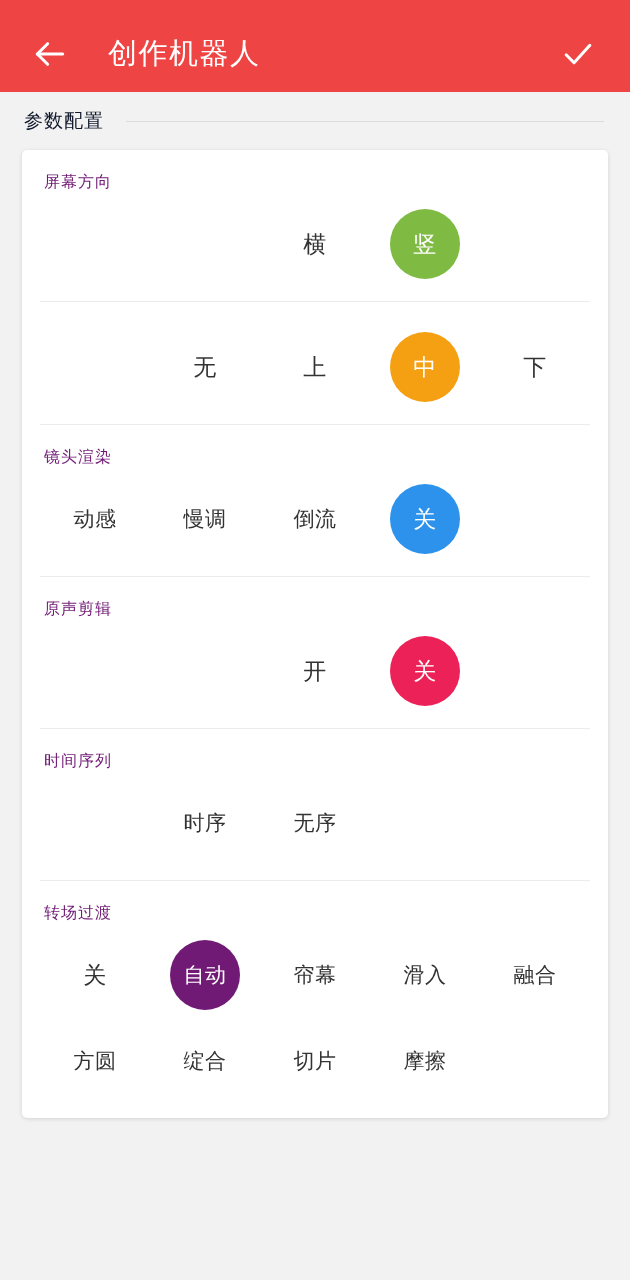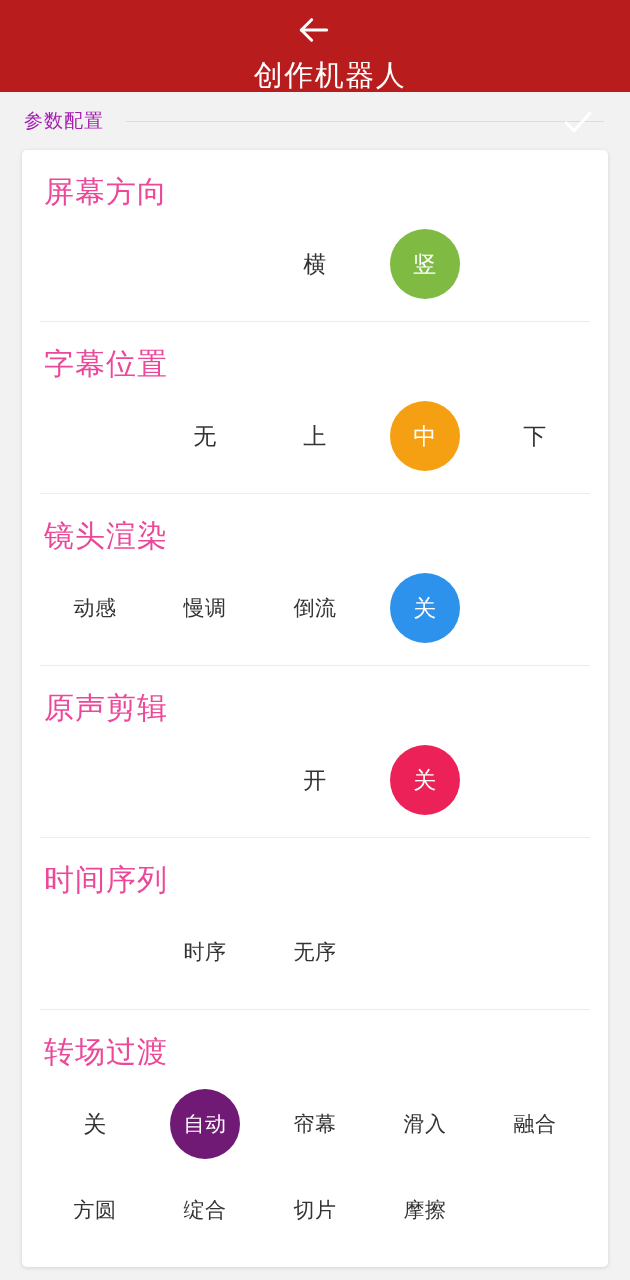--- a/index.html
+++ b/index.html
@@ -12,26 +12,25 @@
 
   body {
     background: #f2f2f2;
     font-family: "DejaVu Sans", "Liberation Sans", sans-serif;
     -webkit-font-smoothing: antialiased;
   }
 
   
   .appbar {
     height: 92px;
-    background: #b91c1c;
-    display: flex;
-    align-items: center;
-    padding: 4px 26px 0 24px;
+    background: #ef4444;
+    display: flex;
+    align-items: center;
+    padding: 16px 26px 0 24px;
     position: relative;
-    flex-direction: column;
   }
   .appbar .back-btn {
     width: 52px;
     height: 52px;
     display: flex;
     align-items: center;
     justify-content: center;
     flex: 0 0 auto;
   }
   .appbar .back-btn svg { display: block; }
@@ -55,21 +54,21 @@
   .appbar .check-btn svg { display: block; }
 
   
   .section-header {
     display: flex;
     align-items: center;
     height: 58px;
     padding: 0 26px 0 24px;
   }
   .section-header .label {
-    color: #a21caf;
+    color: #0f172a;
     font-size: 19px;
     letter-spacing: 1px;
     white-space: nowrap;
   }
   .section-header .rule {
     flex: 1;
     height: 1px;
     background: #dcdcdc;
     margin-left: 22px;
   }
@@ -81,22 +80,22 @@
     border-radius: 5px;
     box-shadow: 0 1px 4px rgba(0,0,0,0.13);
     padding: 0 18px;
   }
 
   .group { padding: 0; }
   .group + .group .group-inner { border-top: 1px solid #ececec; }
   .group-inner { padding: 22px 0 14px 0; }
 
   .group-title {
-    color: #ec4899;
-    font-size: 30px;
+    color: #701a75;
+    font-size: 16px;
     letter-spacing: 1px;
     padding-left: 4px;
     margin-bottom: 8px;
   }
 
   .opt {
     width: 70px;
     height: 70px;
     border-radius: 50%;
     display: flex;
@@ -157,21 +156,20 @@
           <div class="spacer"></div>
           <div class="spacer"></div>
           <div class="opt">横</div>
           <div class="opt sel" style="background: rgb(127, 187, 66);">竖</div>
           <div class="spacer"></div>
         </div>
       </div>
     </div>
     <div class="group">
       <div class="group-inner">
-        <div class="group-title">字幕位置</div>
         <div class="opt-row">
           <div class="spacer"></div>
           <div class="opt">无</div>
           <div class="opt">上</div>
           <div class="opt sel" style="background: rgb(245, 160, 19);">中</div>
           <div class="opt">下</div>
         </div>
       </div>
     </div>
     <div class="group">

